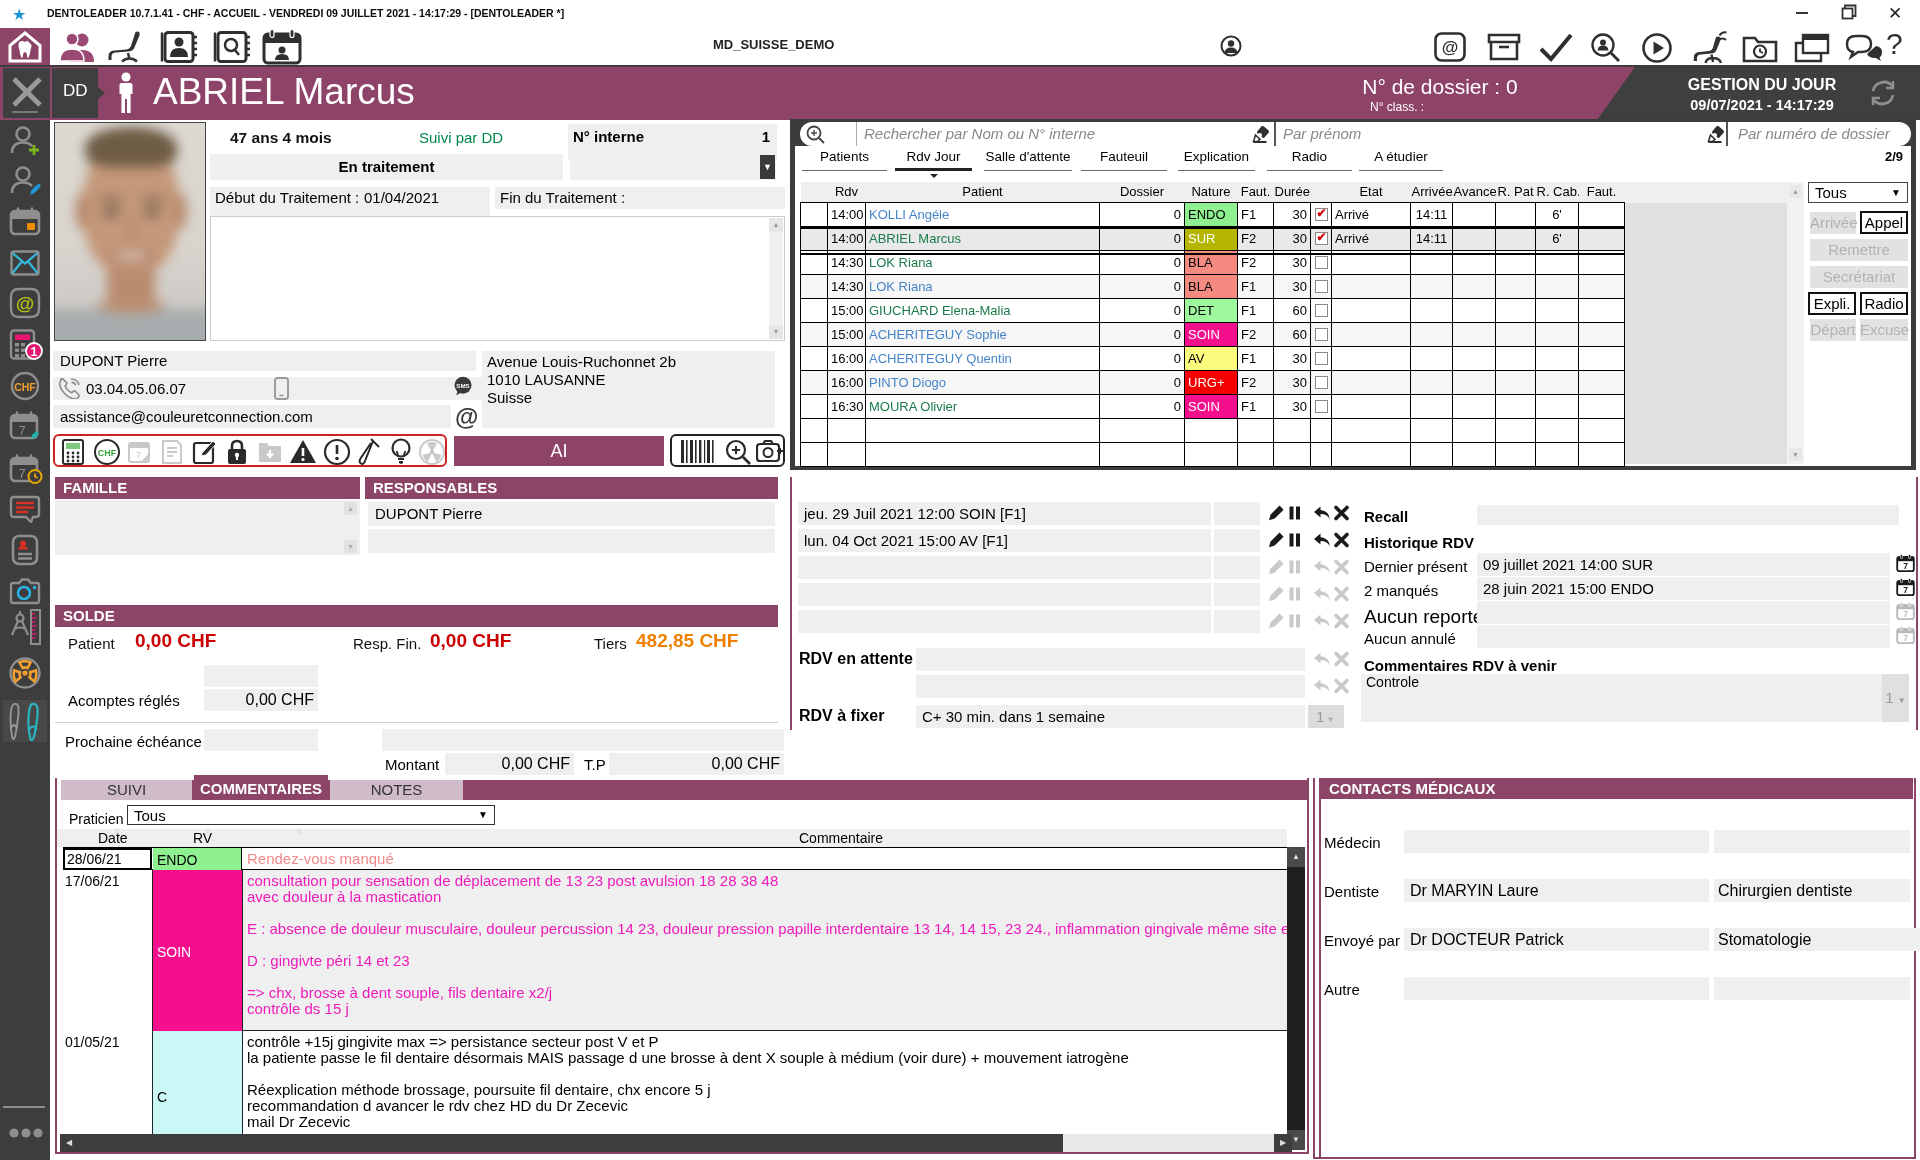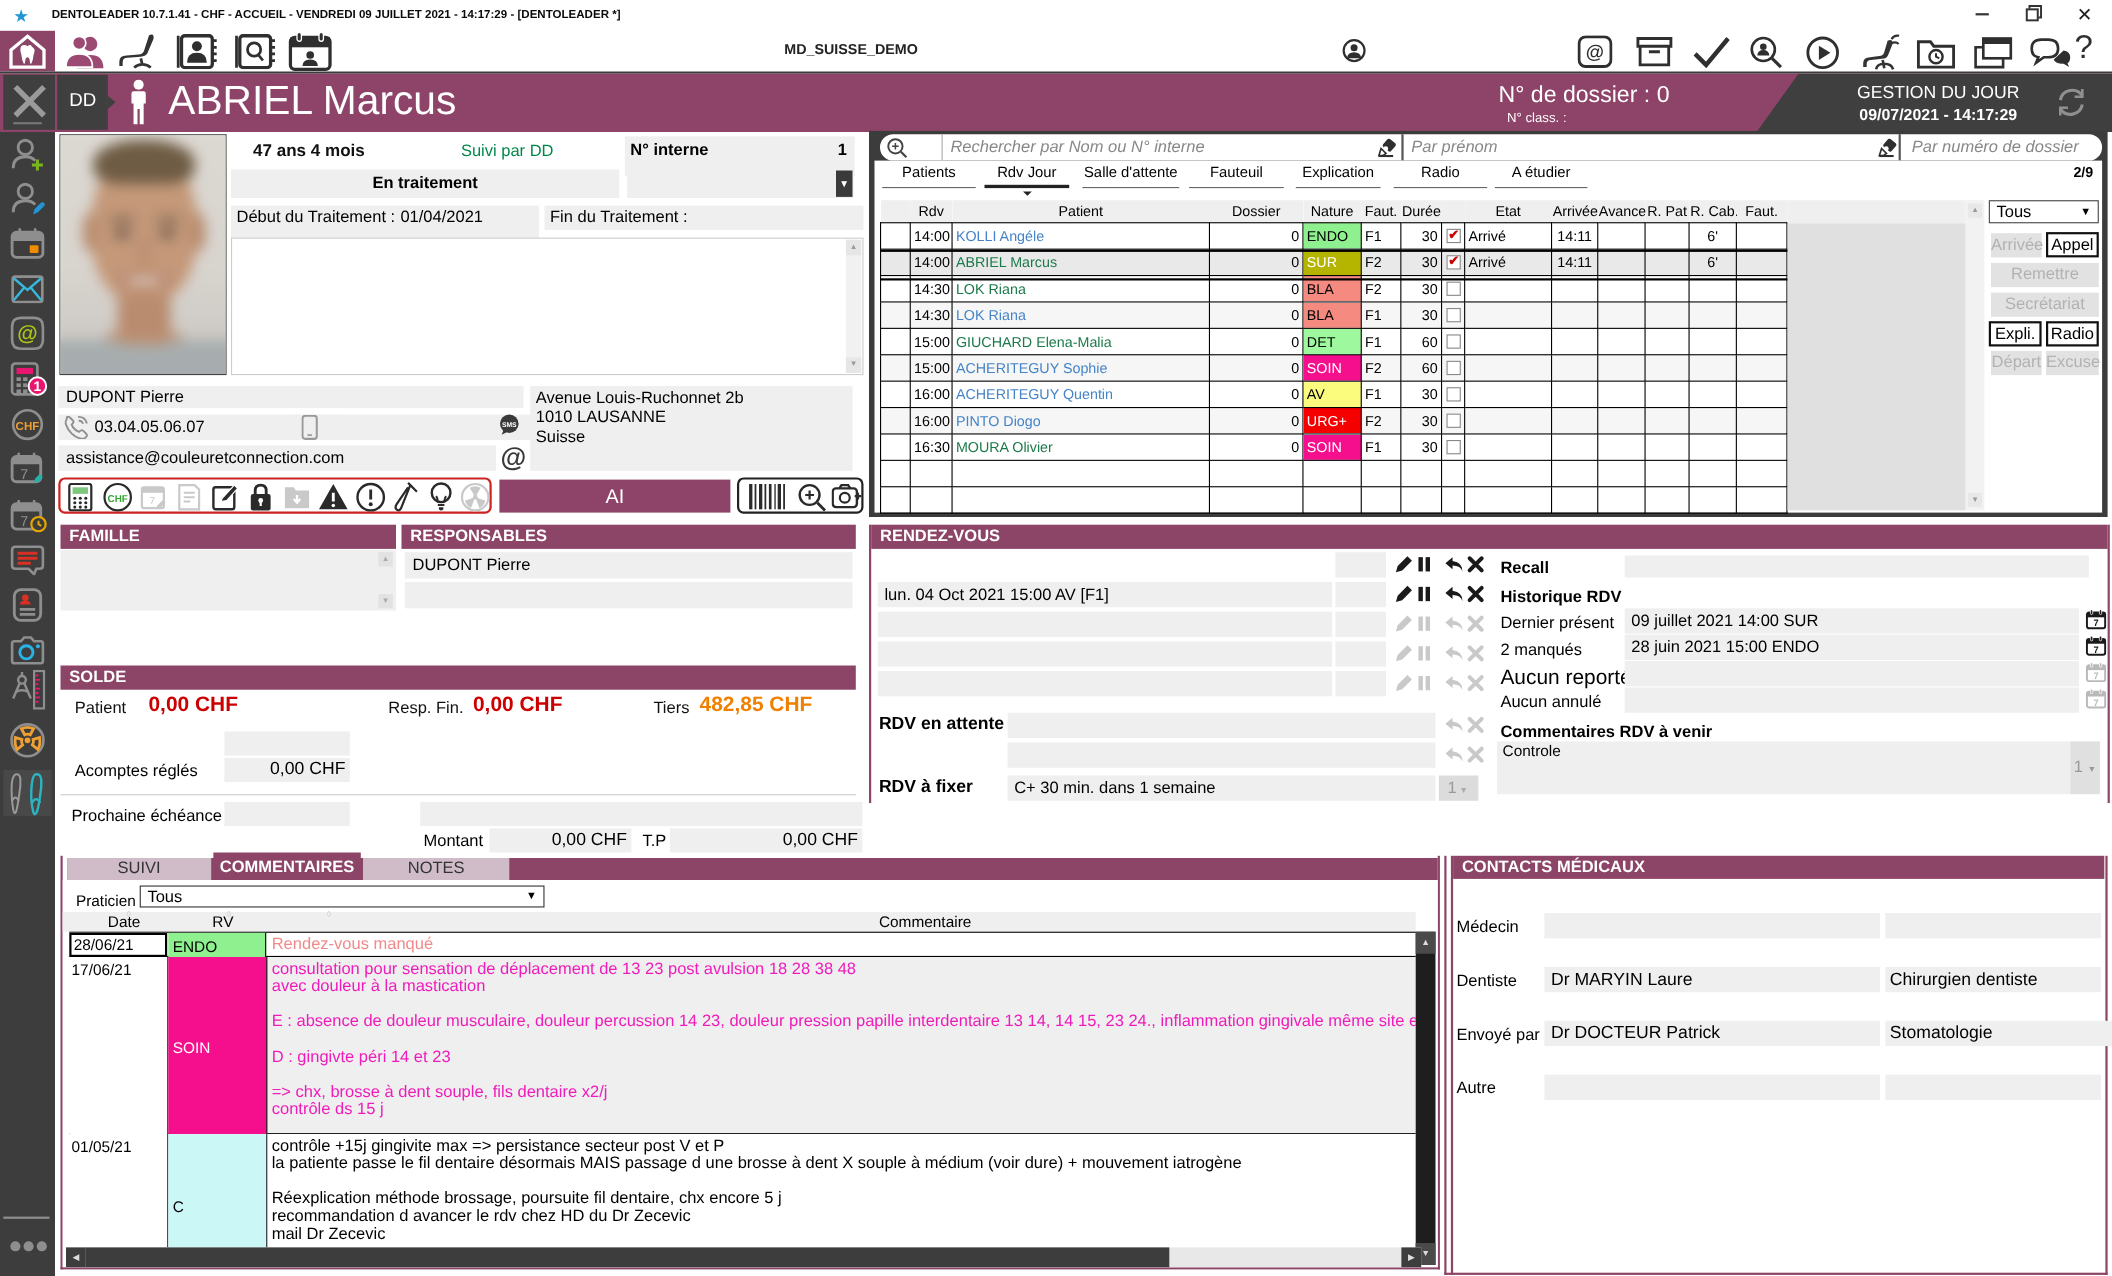--- a/index.html
+++ b/index.html
@@ -148,21 +148,21 @@
   <div class="abs" style="left:98px;top:20px;width:0;height:0;border-left:7px solid #3f3f3f;border-top:6px solid transparent;border-bottom:6px solid transparent;"></div>
   <div class="abs" style="left:113px;top:5px;">
         <svg width="26" height="42" viewBox="0 0 26 42">
 <circle cx="13" cy="5" r="4.6" fill="#fff"></circle>
 <path d="M8.5 11 H17.5 Q19.5 11 19.5 13 L19.5 22 H17.6 L17.6 41 H14 V27 H12 V41 H8.4 L8.4 22 H6.5 L6.5 13 Q6.5 11 8.5 11 Z" fill="#fff"></path>
 </svg>
       </div>
   <div class="abs" style="left:153px;top:4px;font-size:37px;color:#fff;">ABRIEL Marcus</div>
   <div class="abs" style="left:1240px;top:8px;width:400px;text-align:center;font-size:21px;color:#fff;">N° de dossier : 0</div>
   <div class="abs" style="left:1370px;top:33px;font-size:12px;color:#fff;">N° class. :</div>
-  <div class="abs" style="left:1652px;top:9px;width:220px;text-align:center;font-size:16px;font-weight:normal;color:#fff;">GESTION DU JOUR</div>
+  <div class="abs" style="left:1652px;top:9px;width:220px;text-align:center;font-size:16px;font-weight:bold;color:#fff;">GESTION DU JOUR</div>
   <div class="abs" style="left:1652px;top:30px;width:220px;text-align:center;font-size:14.5px;font-weight:bold;color:#fff;">09/07/2021 - 14:17:29</div>
   <div class="abs" style="left:1868px;top:11px;">
         <svg width="30" height="30" viewBox="0 0 30 30">
 <path d="M5 13 A11 11 0 0 1 25 9" fill="none" stroke="#8f8f8f" stroke-width="2.8"></path>
 <path d="M25 3 V10 H18" fill="none" stroke="#8f8f8f" stroke-width="2.4"></path>
 <path d="M25 17 A11 11 0 0 1 5 21" fill="none" stroke="#8f8f8f" stroke-width="2.8"></path>
 <path d="M5 27 V20 H12" fill="none" stroke="#8f8f8f" stroke-width="2.4"></path>
 </svg>
       </div>
 </div>
@@ -767,21 +767,21 @@
   <div class="abs" style="left:10px;top:128px;font-size:15px;">Prochaine échéance</div>
   <div class="abs gf" style="left:149px;top:124px;width:114px;height:22px;"></div>
   <div class="abs gf" style="left:327px;top:124px;width:402px;height:22px;"></div>
   <div class="abs" style="left:330px;top:151px;font-size:15px;">Montant</div>
   <div class="abs gf" style="left:390px;top:148px;width:129px;height:22px;font-size:16px;line-height:22px;text-align:right;"><span style="padding-right:4px;">0,00 CHF</span></div>
   <div class="abs" style="left:529px;top:151px;font-size:15px;">T.P</div>
   <div class="abs gf" style="left:554px;top:148px;width:175px;height:22px;font-size:16px;line-height:22px;text-align:right;"><span style="padding-right:4px;">0,00 CHF</span></div>
 </div>
 
 <div class="abs" id="rdv" style="left:790px;top:477px;width:1128px;height:253px;background:#fff;border-left:2px solid #8c4467;border-right:2px solid #8c4467;">
-  <div class="hdr" style="height:22px;width:1124px;">RENDEZ-VOUS</div>
+  <div class="abs gf" style="left:6px;top:25px;width:413px;height:23px;font-size:15px;line-height:23px;"><span style="padding-left:6px;">jeu. 29 Juil 2021 12:00 SOIN [F1]</span></div>
   <div class="abs gf" style="left:422px;top:25px;width:46px;height:23px;"></div>
   <div class="abs gf" style="left:6px;top:52px;width:413px;height:23px;font-size:15px;line-height:23px;"><span style="padding-left:6px;">lun. 04 Oct 2021 15:00 AV [F1]</span></div>
   <div class="abs gf" style="left:422px;top:52px;width:46px;height:23px;"></div>
   <div class="abs gf" style="left:6px;top:79px;width:413px;height:23px;"></div>
   <div class="abs gf" style="left:422px;top:79px;width:46px;height:23px;"></div>
   <div class="abs gf" style="left:6px;top:106px;width:413px;height:23px;"></div>
   <div class="abs gf" style="left:422px;top:106px;width:46px;height:23px;"></div>
   <div class="abs gf" style="left:6px;top:133px;width:413px;height:23px;"></div>
   <div class="abs gf" style="left:422px;top:133px;width:46px;height:23px;"></div>
   <div class="abs" style="left:476px;top:27px;">

